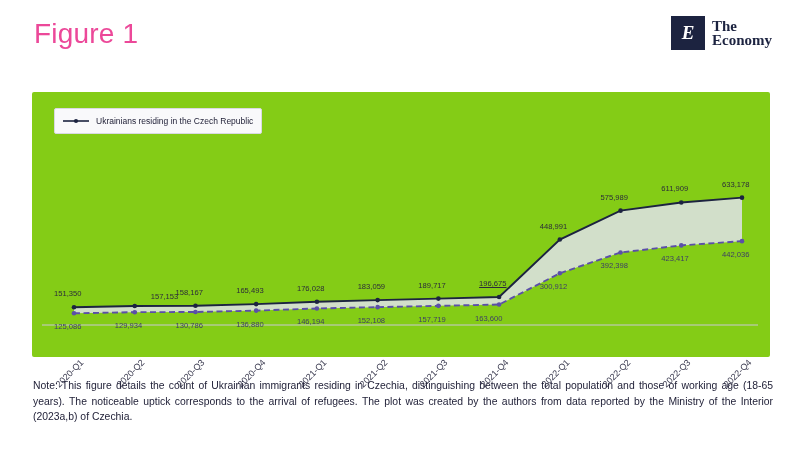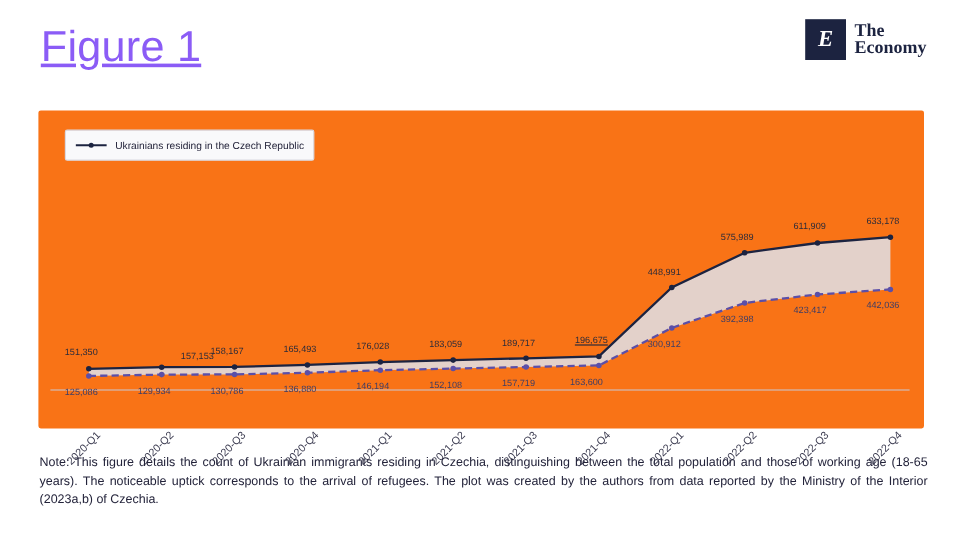--- a/index.html
+++ b/index.html
@@ -17,25 +17,24 @@
   .page {
     position: relative;
     width: 800px;
     height: 450px;
     box-sizing: border-box;
   }
   .title {
     position: absolute;
     left: 34px;
     top: 18px;
-    font-size: 36px;
+    font-size: 28px;
     font-weight: 400;
-    color: #8b5cf6;
+    color: #ec4899;
     letter-spacing: 0.2px;
-    text-decoration: underline;
   }
   .source {
     position: absolute;
     left: 35px;
     top: 65px;
     font-size: 10.5px;
     color: #3b3b4d;
   }
   .logo {
     position: absolute;
@@ -64,21 +63,21 @@
     line-height: 14px;
     color: #1c2340;
     font-weight: 700;
   }
   .chart-area {
     position: absolute;
     left: 32px;
     top: 92px;
     width: 738px;
     height: 265px;
-    background: #f97316;
+    background: #84cc16;
     border-radius: 2px;
   }
   .plot {
     position: absolute;
     left: 0;
     top: 0;
     width: 738px;
     height: 265px;
   }
   .legend {

